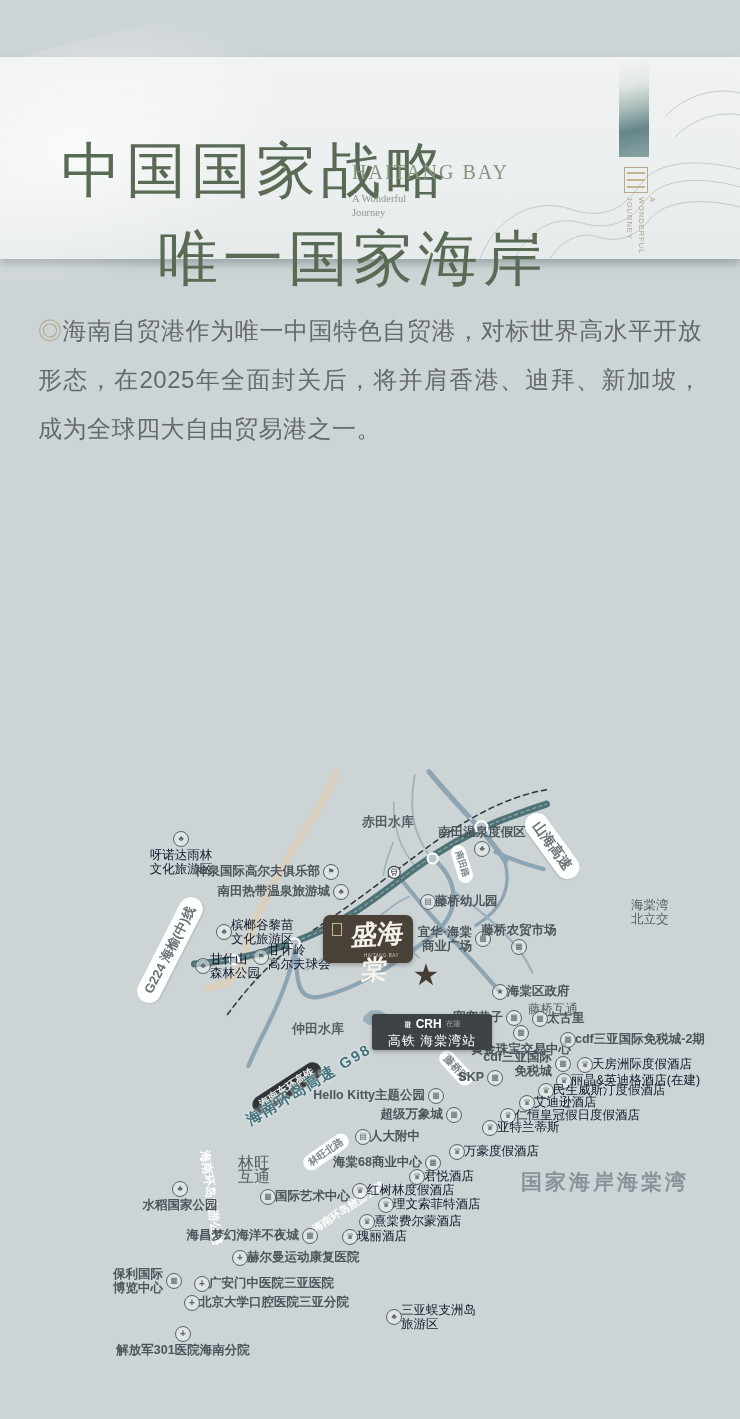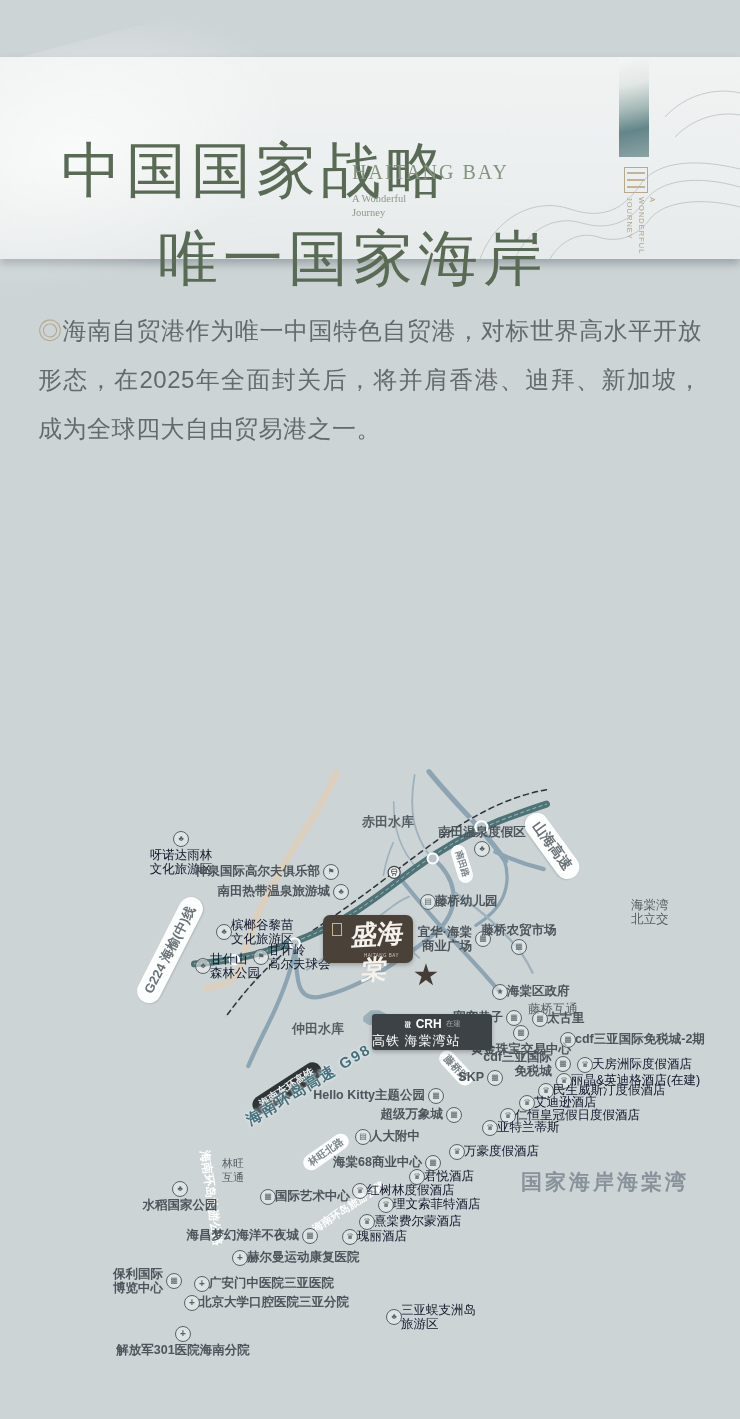--- a/index.html
+++ b/index.html
@@ -60,21 +60,21 @@
   .logo-box .seal{position:absolute;left:9px;top:8px;width:8px;height:11px;border:1px solid #c8b48a;}
   .logo-box .cal{position:absolute;left:16px;top:2px;width:74px;text-align:center;color:#f5f2ec;
         font-family:"Liberation Serif",serif;font-size:26px;font-weight:bold;transform:skewX(-8deg) rotate(-3deg);}
   .logo-box .sub{position:absolute;right:14px;bottom:5px;font-size:4.5px;color:#cfc7ba;letter-spacing:.5px;}
   .star{position:absolute;left:426px;top:214px;transform:translate(-50%,-50%);color:#453c35;font-size:30px;}
   .crh-box{position:absolute;left:372px;top:254px;width:120px;height:36px;background:#3d4246;border-radius:3px;
         color:#fff;box-shadow:0 2px 4px rgba(0,0,0,.25);}
   .crh-box .l1{display:flex;align-items:center;justify-content:center;gap:4px;font-size:12px;font-weight:bold;margin-top:3px;}
   .crh-box .l1 .sig{font-size:10px;transform:rotate(-90deg);display:inline-block;color:#e8ebec;}
   .crh-box .l1 .badge{font-size:7.5px;color:#9aa3a6;font-weight:normal;}
-  .crh-box .l2{text-align:left;font-size:13px;margin-top:1px;letter-spacing:1px;}
+  .crh-box .l2{text-align:center;font-size:13px;margin-top:1px;letter-spacing:1px;}
 </style>
 </head>
 <body>
 
 <div class="page">
 
   <header class="hero">
     <div class="hero-leaf"></div>
     <svg class="hero-contours" width="300" height="202" viewBox="0 0 300 202">
       <g fill="none" stroke="#c3c9ca" stroke-width="1">
@@ -171,21 +171,21 @@
         <div class="txblk" style="left: 292px; top: 262px; font-size: 13px; font-weight: bold;">
           <div>仲田水库</div>
         </div>
         <div class="txblk" style="left: 631px; top: 138px; font-size: 12.5px;">
           <div>海棠湾</div>
           <div>北立交</div>
         </div>
         <div class="txblk" style="left: 528px; top: 214px; font-size: 12.5px; margin-top: 28px;">
           <div>藤桥互通</div>
         </div>
-        <div class="txblk" style="left: 222px; top: 396px; font-size: 11px;">
+        <div class="txblk" style="left: 238px; top: 396px; font-size: 16px;">
           <div>林旺</div>
           <div>互通</div>
         </div>
         <div class="txblk" style="left: 521px; top: 415px; font-size: 21px; font-weight: bold; color: rgb(135, 146, 154); letter-spacing: 3px;">
           <div>国家海岸海棠湾</div>
         </div>
         <div class="poi" style="left: 181px; top: 79px;">
           <span class="ic">♣</span>
           <div class="tx bl">
             <div>呀诺达雨林</div>

